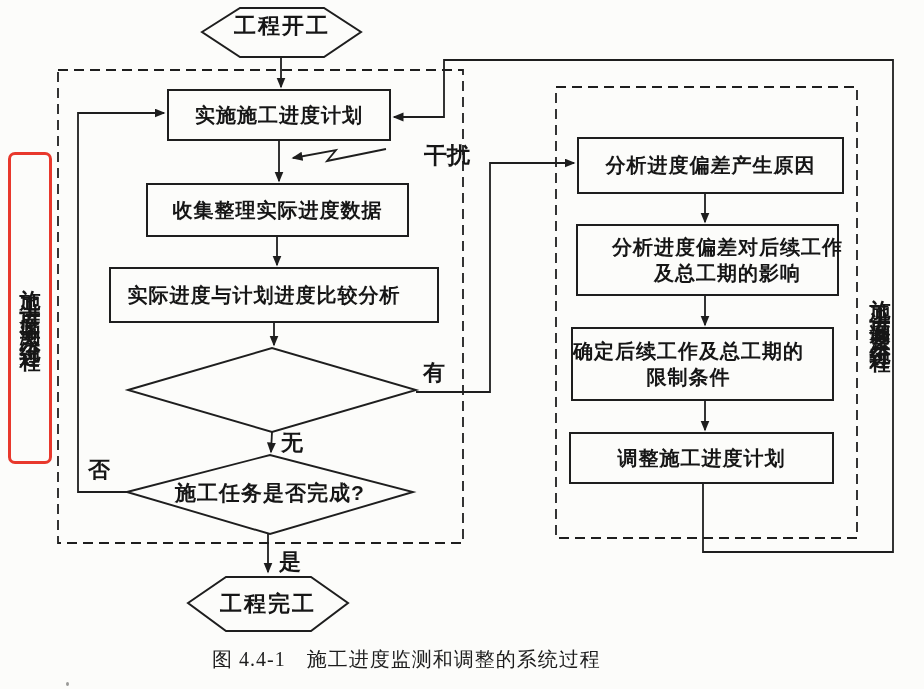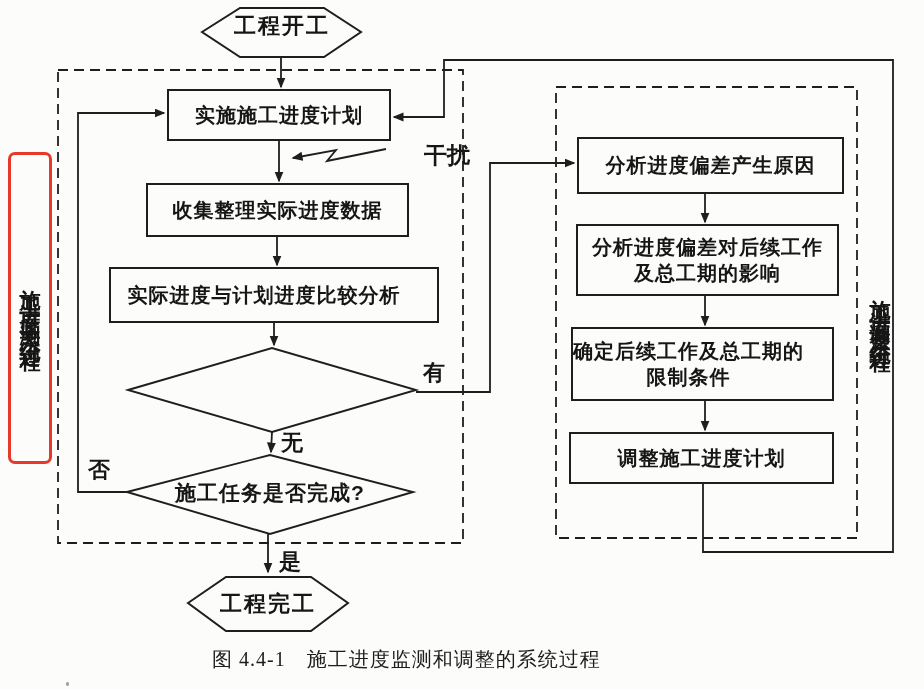--- a/index.html
+++ b/index.html
@@ -106,21 +106,21 @@
   <div class="txt term-txt" style="left:204px;top:12px;width:156px;height:28px;">工程开工</div>
   <div class="txt term-txt" style="left:190px;top:579px;width:156px;height:50px;">工程完工</div>
 
   <div class="txt box-txt" style="left:168px;top:90px;width:222px;height:50px;">实施施工进度计划</div>
   <div class="txt box-txt" style="left:147px;top:184px;width:261px;height:52px;">收集整理实际进度数据</div>
   <div class="txt box-txt" style="left:110px;top:268px;width:308px;height:54px;">实际进度与计划进度比较分析</div>
 
   <div class="txt box-txt" style="left:127px;top:457px;width:286px;height:72px;font-size:21px;">施工任务是否完成?</div>
 
   <div class="txt box-txt" style="left:578px;top:138px;width:265px;height:55px;">分析进度偏差产生原因</div>
-  <div class="txt box-txt" style="left:577px;top:225px;width:261px;height:70px;">分析进度偏差对后续工作
+  <div class="txt box-txt" style="left:577px;top:225px;width:261px;height:70px;padding-left:20px;">分析进度偏差对后续工作
 及总工期的影响</div>
   <div class="txt box-txt" style="left:572px;top:328px;width:233px;height:72px;">确定后续工作及总工期的
 限制条件</div>
   <div class="txt box-txt" style="left:570px;top:433px;width:263px;height:50px;">调整施工进度计划</div>
 
   <div class="txt edge-lbl" style="left:390px;top:141px;width:54px;height:28px;font-size:23px;margin-left:30px;">干扰</div>
   <div class="txt edge-lbl" style="left:420px;top:359px;width:28px;height:28px;">有</div>
   <div class="txt edge-lbl" style="left:278px;top:429px;width:28px;height:28px;">无</div>
   <div class="txt edge-lbl" style="left:85px;top:456px;width:28px;height:28px;">否</div>
   <div class="txt edge-lbl" style="left:276px;top:548px;width:28px;height:28px;">是</div>

